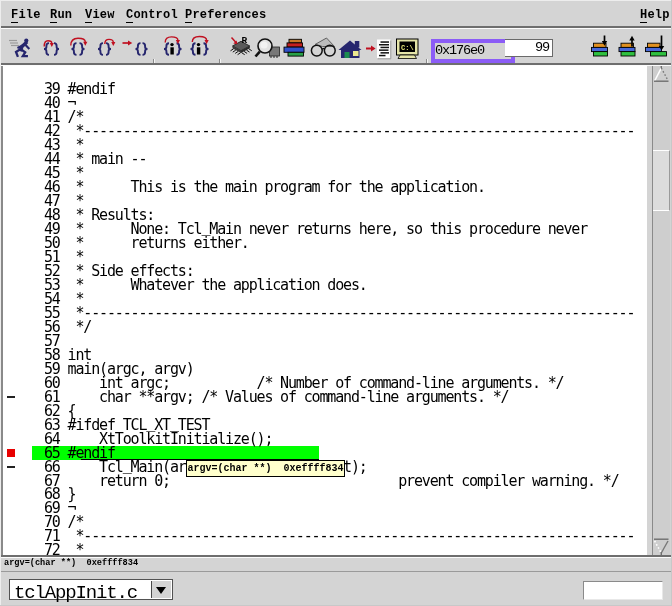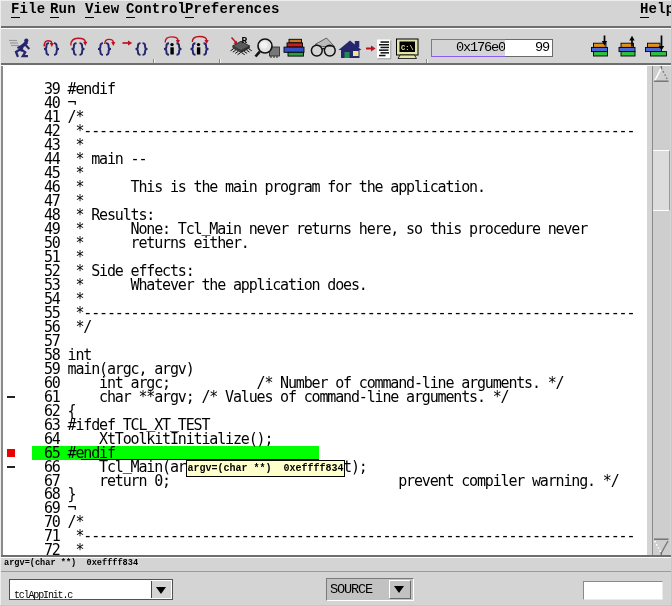--- a/index.html
+++ b/index.html
@@ -1,30 +1,30 @@
 <!DOCTYPE html>
 <html><head><meta charset="utf-8"><style>
 html,body{margin:0;padding:0}
 body{width:672px;height:606px;background:#d4d4d4;position:relative;overflow:hidden;
  font-family:"Liberation Mono",monospace}
 
 #menubar{position:absolute;left:1px;top:1px;width:670px;height:25px;background:#d4d4d4}
-#menubar span{position:absolute;top:0;font-size:14px;font-weight:bold;color:#000;letter-spacing:.2px;white-space:pre}
+#menubar span{position:absolute;top:7px;font-size:12px;font-weight:bold;color:#000;letter-spacing:.2px;white-space:pre}
 #menubar b{font-weight:bold;border-bottom:1px solid #000}
 #mbline1{position:absolute;left:0;top:26px;width:672px;height:2px;background:#6e6e6e}
 #mbline2{position:absolute;left:0;top:28px;width:672px;height:1px;background:#fcfcfc}
 
 #toolbar{position:absolute;left:0;top:29px;width:672px;height:34px;background:#d4d4d4}
 #tbline1{position:absolute;left:0;top:63px;width:672px;height:2px;background:#6e6e6e}
 #tbline2{position:absolute;left:0;top:65px;width:672px;height:1px;background:#fcfcfc}
 .vsep{position:absolute;top:30px;height:33px;width:1px;background:#8a8a8a}
 .vsep2{position:absolute;top:30px;height:33px;width:1px;background:#f4f4f4}
 
-#fld1{position:absolute;left:431px;top:39px;width:73px;height:16px;background:#d4d4d4;border:1px solid #8b5cf6;
- font-size:13.6px;letter-spacing:-1.16px;text-align:right;padding-right:3px;line-height:15px;color:#000}
+#fld1{position:absolute;left:431px;top:39px;width:73px;height:16px;background:#d4d4d4;border:4px solid #8b5cf6;
+ font-size:13.6px;letter-spacing:-1.16px;text-align:left;padding-right:3px;line-height:15px;color:#000}
 #fld2{position:absolute;left:505px;top:39px;width:44px;height:16px;background:#fff;border:1px solid #6a6a6a;border-left:none;
  font-size:13.6px;letter-spacing:-1.16px;text-align:right;padding-right:3px;line-height:15px;color:#000}
 
 #srcwrap{position:absolute;left:3px;top:66px;width:644px;height:489px;background:#fff;overflow:hidden}
 #lborder{position:absolute;left:1px;top:66px;width:2px;height:489px;background:#8a8a8a}
 #green{position:absolute;left:29px;top:380px;width:287px;height:14px;background:#00ff00}
 #srcpre{position:absolute;left:29px;top:5.4px;margin:12px;font-size:15px;letter-spacing:-1.16px;line-height:13.965px;color:#000;white-space:pre}
 #srcpre .us{position:relative;top:-2px}
 .mark{position:absolute;left:4px;width:8px;height:2px;background:#222}
 #bp{position:absolute;left:3.5px;top:382.5px;width:8px;height:8px;background:#e80000}
@@ -37,21 +37,21 @@
 #sbtrough{position:absolute;left:6px;top:0;width:17px;height:489px;background:#cecece}
 #sthumb{position:absolute;left:6px;top:84px;width:16px;height:59px;background:#dcdcdc;border-top:1px solid #fff;border-bottom:1px solid #fff;border-right:1px solid #9a9a9a}
 
 #stline{position:absolute;left:0;top:555px;width:672px;height:2px;background:#6e6e6e}
 #status{position:absolute;left:0;top:557px;width:672px;height:15px;background:#d4d4d4;border-top:1px solid #fcfcfc}
 #status span{position:absolute;left:4px;top:0px;font-size:8.6px;font-weight:bold;color:#000;white-space:pre}
 #stline2{position:absolute;left:0;top:571px;width:672px;height:1px;background:#9a9a9a}
 
 #bottom{position:absolute;left:0;top:572px;width:672px;height:34px;background:#d4d4d4}
 .combo{position:absolute;background:#fff;border:1.5px solid #525252;height:18.5px}
-.combo .txt{position:absolute;left:4px;top:10px;font-size:10px;letter-spacing:-1.16px;color:#000;white-space:pre}
+.combo .txt{position:absolute;left:4px;top:2px;font-size:19px;letter-spacing:-1.16px;color:#000;white-space:pre}
 .cbtn{position:absolute;right:1px;top:1px;bottom:1px;width:19px;background:#d4d4d4;border-left:1px solid #4a4a4a}
 .cbtn:after{content:"";position:absolute;left:4px;top:6px;border-left:5.5px solid transparent;border-right:5.5px solid transparent;border-top:7px solid #000}
 #src-om{position:absolute;left:326px;top:6px;width:86px;height:21px;background:#c2c2c2;border-top:1px solid #7a7a7a;border-left:1px solid #7a7a7a;border-bottom:1px solid #fff;border-right:1px solid #fff}
 #src-om .txt{position:absolute;left:3px;top:3px;font-size:13.6px;letter-spacing:-1.16px;color:#000}
 #ombtn{position:absolute;right:2px;top:1px;width:20px;height:17px;background:#c2c2c2;border-top:1px solid #fff;border-left:1px solid #fff;border-bottom:1px solid #6a6a6a;border-right:1px solid #6a6a6a}
 #ombtn:after{content:"";position:absolute;left:4px;top:5px;border-left:5.5px solid transparent;border-right:5.5px solid transparent;border-top:7px solid #000}
 #rfield{position:absolute;left:583px;top:9px;width:78px;height:17px;background:#fff;border:1px solid #8a8a8a;border-bottom-color:#e8e8e8;border-right-color:#e8e8e8}
 
 #edgeL{position:absolute;left:0;top:0;width:1px;height:606px;background:#ededed}
 #edgeT{position:absolute;left:0;top:0;width:672px;height:1px;background:#ededed}
@@ -277,22 +277,18 @@
 <div id="stline"></div>
 <div id="status">
     <span>argv=(char **)  0xeffff834</span>
   </div>
 <div id="stline2"></div>
 <div id="bottom">
  <div class="combo" style="left:9px;top:7px;width:162px">
       <span class="txt">tclAppInit.c</span>
       <span class="cbtn"></span>
     </div>
- <div id="src-om">
-      <span class="txt">SOURCE</span>
-      <span id="ombtn"></span>
-    </div>
  <div id="rfield"></div>
 </div>
 <div id="edgeL"></div>
 <div id="edgeT"></div>
 <div id="edgeR"></div>
 <div id="edgeB"></div>
 
 </body></html>

